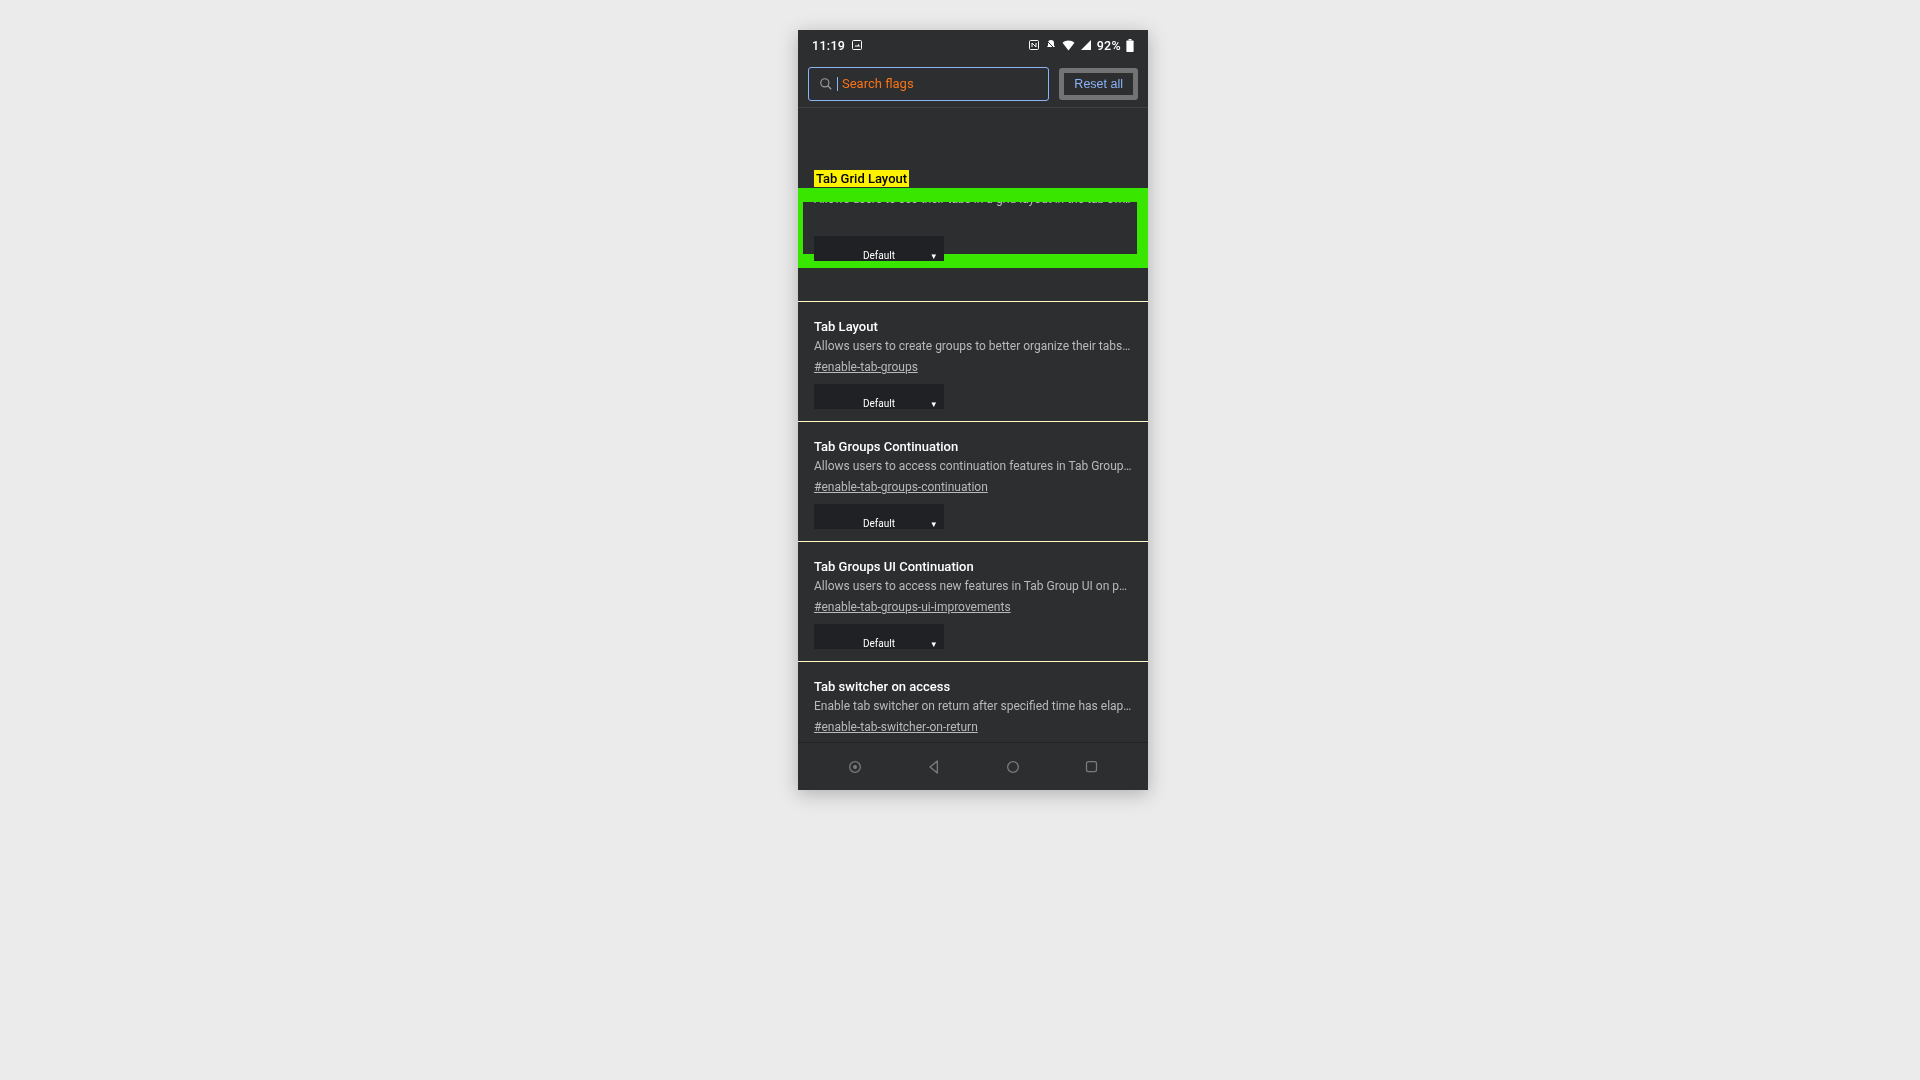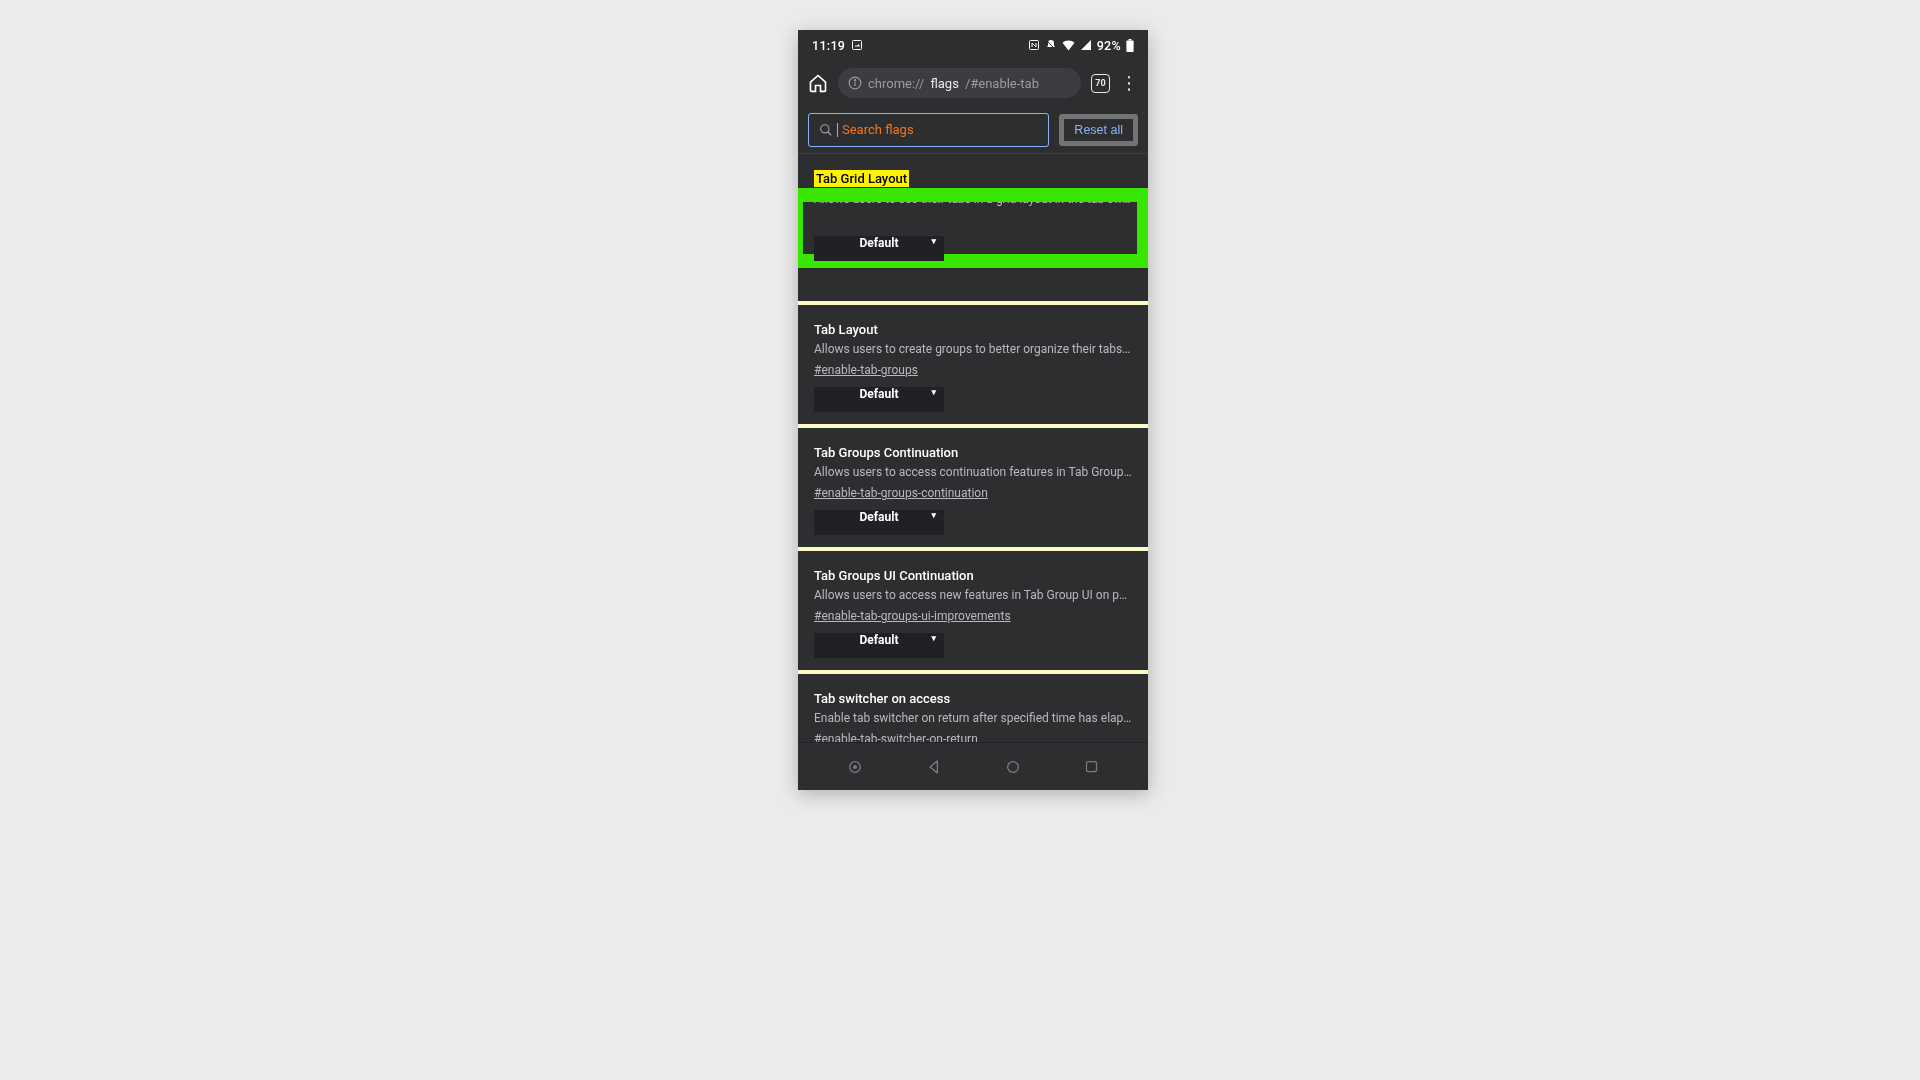--- a/index.html
+++ b/index.html
@@ -102,21 +102,21 @@
     background: transparent;
   }
   
   .content {
     position:absolute;
     top: 124px; left:0; right:0; bottom: 48px;
     overflow:hidden;
   }
   .flag {
     padding: 14px 16px 12px 16px;
-    border-bottom: 4px solid #fef9c3;
+    border-bottom: 1px solid #fef9c3;
   }
   .flag-title {
     color: #fff;
     font-size: 13px;
     font-weight: 500;
     margin-bottom: 5px;
     display: inline-block;
   }
   .flag-title.highlight {
     background: #fff200;
@@ -136,25 +136,24 @@
     font-size: 12px;
     text-decoration: underline;
     display:inline-block;
     margin-bottom: 10px;
   }
   .select {
     width: 130px;
     height: 25px;
     background: #202124;
     color: #fff;
-    font-size: 12px;
+    font-size: 10px;
     border: none;
-    display:flex; align-items:flex-start; justify-content:center;
+    display:flex; align-items:flex-end; justify-content:center;
     position:relative;
-    font-weight:bold;
   }
   .select::after {
     content: "▾";
     position:absolute;
     right: 8px;
     font-size: 9px;
     color:#fff;
   }
   
   .green-callout {
@@ -219,43 +218,20 @@
       <span>92%</span>
       <span class="ico">
         <svg width="8" height="13" viewBox="0 0 10 18" fill="#fff">
             <rect x="3" y="0" width="4" height="2"></rect>
             <rect x="0" y="2" width="10" height="16" rx="1"></rect>
           </svg>
       </span>
     </div>
   </div>
 
-  <div class="browser-bar">
-    <span class="ico home-ico">
-      <svg width="20" height="20" viewBox="0 0 24 24" fill="none" stroke="#fff" stroke-width="2">
-          <path d="M3 11l9-8 9 8v10a1 1 0 01-1 1h-5v-7h-6v7H4a1 1 0 01-1-1V11z"></path>
-        </svg>
-    </span>
-    <div class="omnibox">
-      <span class="ico">
-        <svg width="14" height="14" viewBox="0 0 24 24" fill="none" stroke="#9a9b9e" stroke-width="2">
-            <circle cx="12" cy="12" r="10"></circle>
-            <line x1="12" y1="10" x2="12" y2="17"></line>
-            <circle cx="12" cy="7" r="1" fill="#9a9b9e"></circle>
-          </svg>
-      </span>
-      <span>chrome://</span>
-        <span class="omni-bold">flags</span>
-        <span>/#enable-tab</span>
-    </div>
-    <div class="tab-badge">
-      <span>70</span>
-    </div>
-    <span class="dots">⋮</span>
-  </div>
 
   <div class="search-row">
     <div class="search-box">
       <span class="ico">
         <svg width="14" height="14" viewBox="0 0 24 24" fill="none" stroke="#9a9b9e" stroke-width="2">
             <circle cx="10" cy="10" r="7"></circle>
             <line x1="21" y1="21" x2="15" y2="15"></line>
           </svg>
       </span>
       <span style="border-left:1px solid #8ab4f8; height:14px;"></span>

